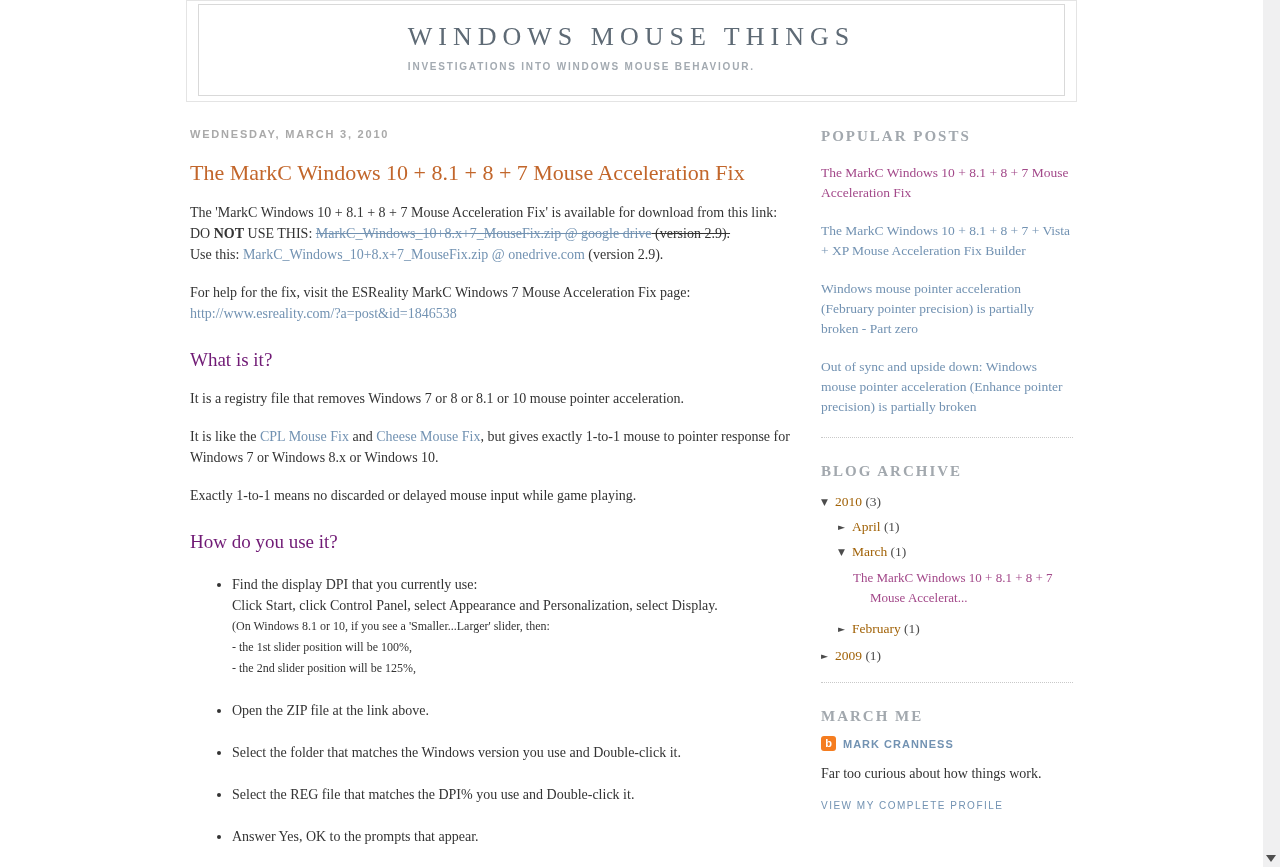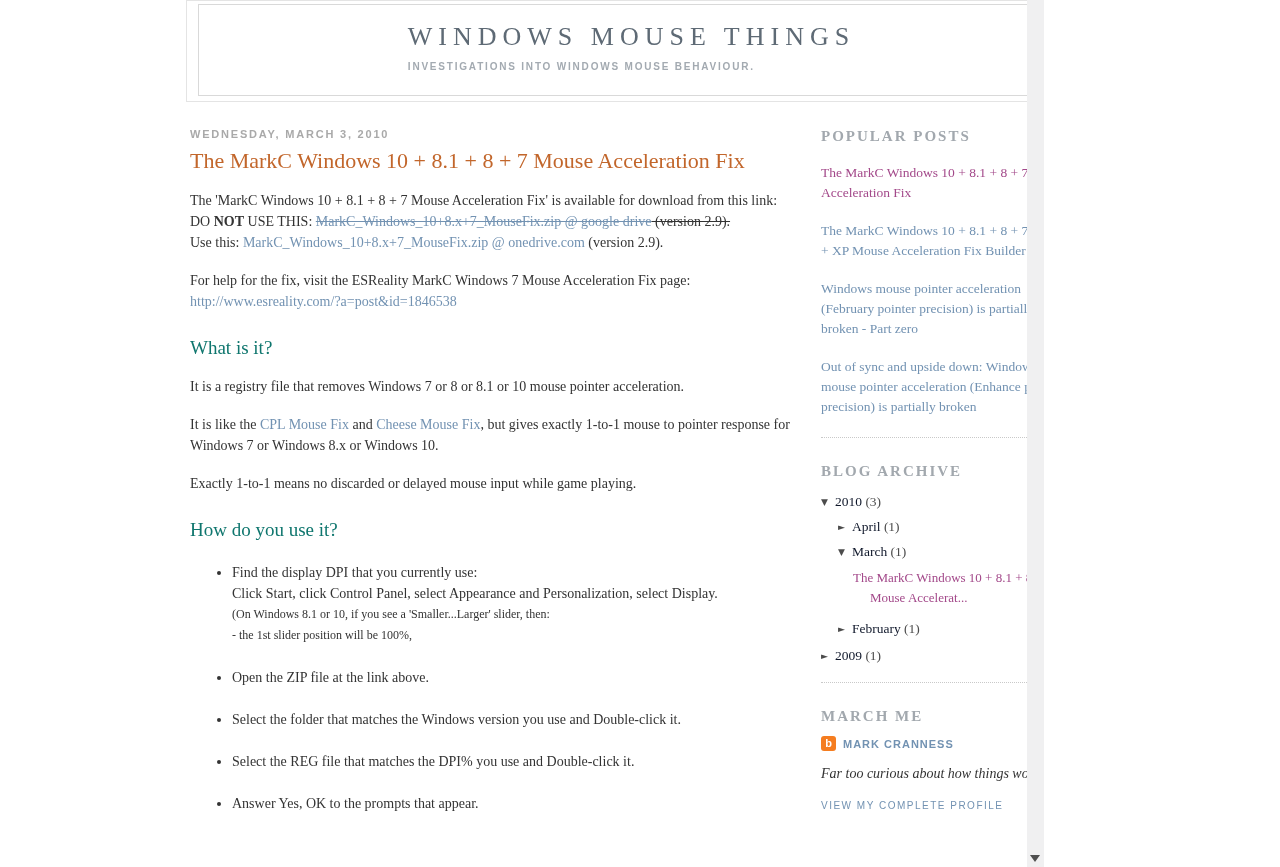--- a/index.html
+++ b/index.html
@@ -1,18 +1,18 @@
 <!DOCTYPE html>
 <html><head>
 <meta charset="utf-8">
 <style>
   * { box-sizing: border-box; }
   html, body { margin: 0; padding: 0; background: #ffffff; }
   .page {
-    position: relative; width: 1044px; height: 867px; overflow: hidden;
+    position: relative; width: 1280px; height: 867px; overflow: hidden;
     background: #fff; font-family: "Liberation Serif", serif; color: #333;
   }
 
   
   .header-region {
     position: absolute; left: 186px; top: 0; width: 891px; height: 102px;
     border: 1px solid #e4e4e4; background: #fff;
   }
   .header-inner {
     position: absolute; left: 11px; right: 11px; top: 3px; bottom: 5px;
@@ -24,31 +24,31 @@
     font-size: 26px; letter-spacing: 6px; color: #5e6a75;
   }
   .blog-subtitle {
     margin-top: 9px; font-family: "Liberation Sans", sans-serif; font-weight: 700;
     font-size: 10px; letter-spacing: 1.8px; color: #a3aab1;
   }
 
   
   .main-col { position: absolute; left: 190px; top: 103px; width: 640px; font-size: 14px; }
   .date-header {
-    margin: 25px 0 7px; font-family: "Liberation Sans", sans-serif; font-weight: 700;
+    margin: 25px 0 19px; font-family: "Liberation Sans", sans-serif; font-weight: 700;
     font-size: 11px; letter-spacing: 1.8px; color: #a9a9a9;
   }
   .post-title { margin: 0 0 14px; font-weight: 400; font-size: 22px; color: #c2662b; line-height: 1.3; }
   .main-col p { margin: 0 0 17px; line-height: 21px; }
   a { text-decoration: none; cursor: pointer; }
   .link { color: #7292b2; }
   .visited { color: #a3498a; }
   .strike { text-decoration: line-through; }
   s { text-decoration: line-through; color: #333; }
-  .section-heading { margin: 25px 0 17px; font-weight: 400; font-size: 19px; color: #0f766e; }
+  .section-heading { margin: 25px 0 17px; font-weight: 400; font-size: 19px; color: #701a75; }
   ul.steps { margin: 21px 0 0; padding: 0 0 0 42px; list-style: disc; }
   ul.steps li { margin-bottom: 21px; }
   ul.steps li div { line-height: 21px; }
   .small { font-size: 12px; }
 
   
   .sidebar { position: absolute; left: 821px; top: 103px; width: 252px; font-size: 13.5px; }
   .widget-title {
     margin: 25px 0 0; font-family: Liberation Serif, serif; font-weight: 700;
     font-size: 15px; letter-spacing: 2px; color: #a2a8ae;
@@ -58,36 +58,36 @@
   .divider { border-top: 1px dotted #c9c9c9; margin-top: 20px; height: 0; }
   .divider.second { margin-top: 17px; }
   .archive { margin-top: 13px; }
   .arch-row { line-height: 17px; margin-bottom: 7px; white-space: nowrap; }
   .arch-row.month { padding-left: 17px; }
   .arch-row.y2009 { margin-top: 9px; }
   .toggle {
     display: inline-block; width: 14px; font-size: 9px; color: #4c4c4c;
     font-family: "DejaVu Sans", sans-serif; vertical-align: 1px;
   }
-  .arch-link { color: #0f172a; }
+  .arch-link { color: #a16207; }
   .count { color: #4c4c4c; }
   .arch-post {
     display: block; padding-left: 49px; text-indent: -17px; line-height: 20px;
     font-size: 13px; margin: 2px 0 12px; color: #a3498a;
   }
   .profile-row { margin-top: 11px; display: flex; align-items: center; gap: 7px; }
   .blogger-icon {
     width: 15px; height: 15px; background: #f57d20; border-radius: 3px; color: #fff;
     font: 700 11px/15px "Liberation Sans", sans-serif; text-align: center; flex: 0 0 15px;
   }
   .profile-name {
     font-family: "Liberation Sans", sans-serif; font-weight: 700; font-size: 11px;
     letter-spacing: 1px; color: #7292b2;
   }
-  .bio { margin: 13px 0 0; font-size: 14px; line-height: 20px; color: #333; font-style: italic; }
+  .bio { margin: 13px 0 0; font-size: 14px; line-height: 20px; color: #333; }
   .view-profile {
     display: block; margin-top: 16px; font-family: "Liberation Sans", sans-serif;
     font-size: 10px; letter-spacing: 1.5px; color: #7292b2;
   }
 
   
   .scrollbar { position: absolute; top: 0; right: 0; width: 17px; height: 100%; background: #f0f0f1; }
   .scroll-down-arrow {
     position: absolute; bottom: 5px; left: 3px; width: 0; height: 0;
     border-left: 5px solid transparent; border-right: 5px solid transparent;
@@ -130,20 +130,21 @@
     </p>
     <p>Exactly 1-to-1 means no discarded or delayed mouse input while game playing.</p>
 
     <h3 class="section-heading">How do you use it?</h3>
     <ul class="steps">
       <li>
         <div>Find the display DPI that you currently use:</div>
         <div>Click Start, click Control Panel, select Appearance and Personalization, select Display.</div>
         <div class="small">(On Windows 8.1 or 10, if you see a 'Smaller...Larger' slider, then:</div>
         <div class="small">- the 1st slider position will be 100%,</div>
+        <div class="small">- the 2nd slider position will be 125%,</div>
       </li>
       <li>
         <div>Open the ZIP file at the link above.</div>
       </li>
       <li>
         <div>Select the folder that matches the Windows version you use and Double-click it.</div>
       </li>
       <li>
         <div>Select the REG file that matches the DPI% you use and Double-click it.</div>
       </li>

